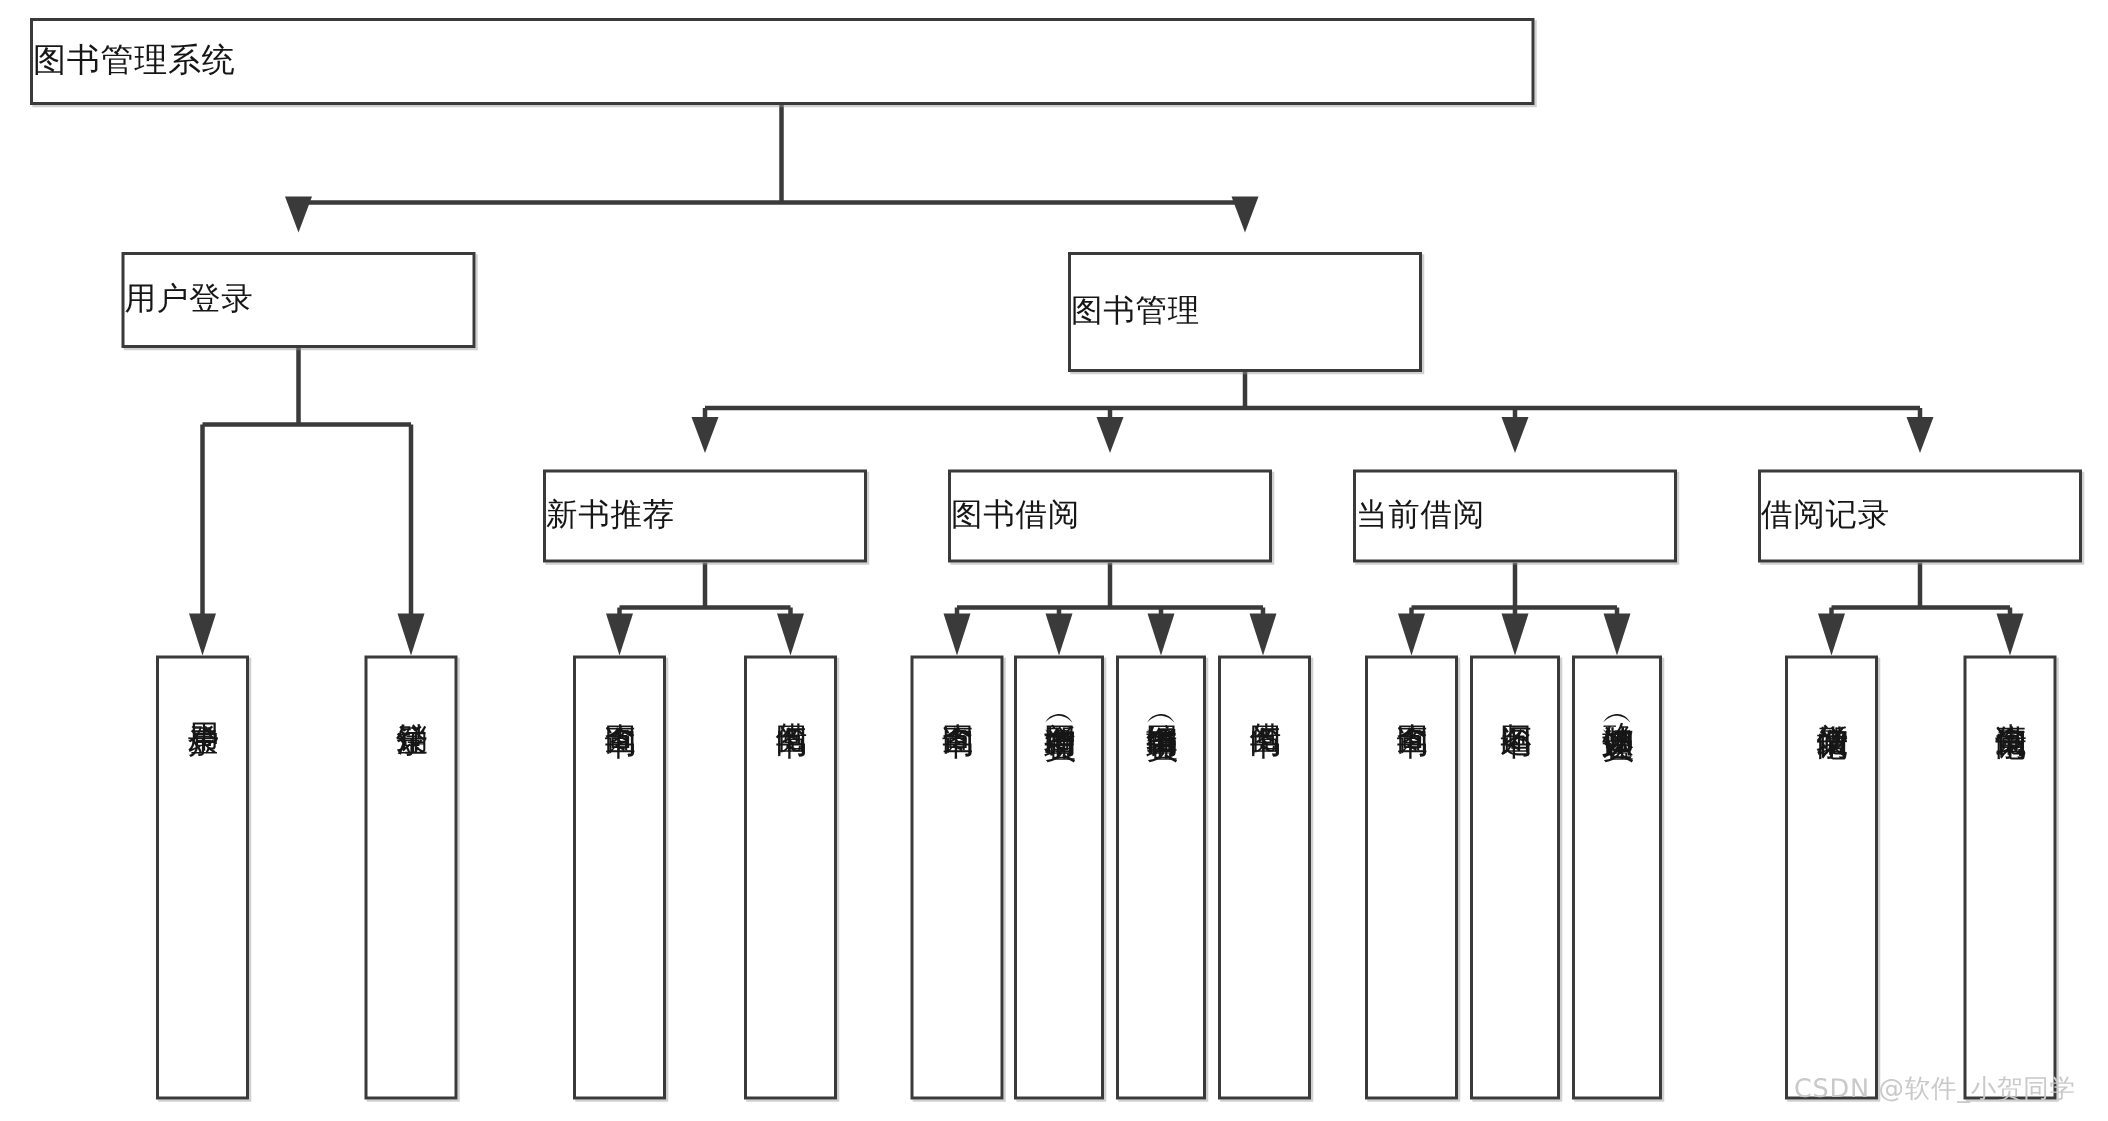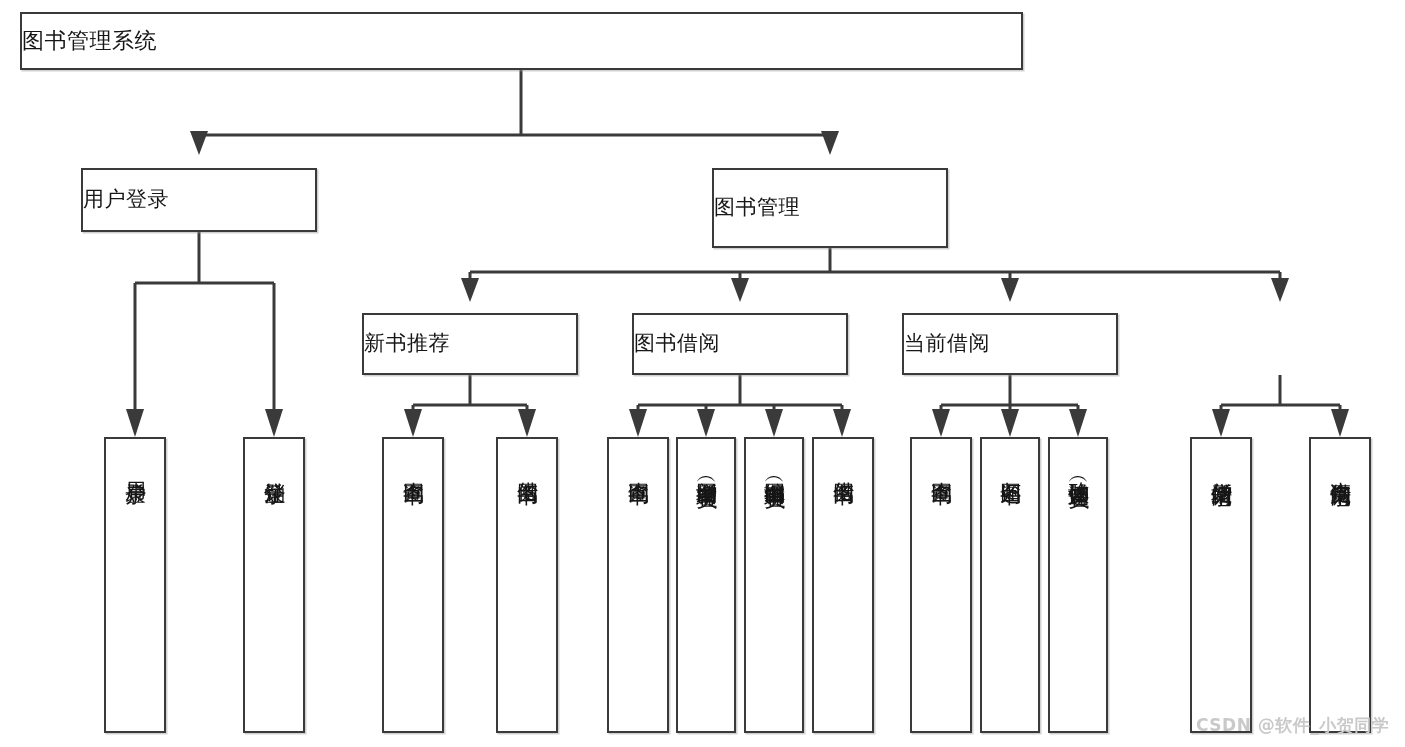--- a/index.html
+++ b/index.html
@@ -160,20 +160,23 @@
 
   <div class="node" style="left:362px; top:313px; width:216px; height:62px;">
     <span class="label">新书推荐</span>
   </div>
   <div class="node" style="left:902px; top:313px; width:216px; height:62px;">
     <span class="label">当前借阅</span>
   </div>
   <div class="node" style="left:632px; top:313px; width:216px; height:62px;">
     <span class="label">图书借阅</span>
   </div>
+  <div class="node" style="left:1172px; top:313px; width:216px; height:62px;">
+    <span class="label">借阅记录</span>
+  </div>
 
   <div class="node vert" style="left:104px; top:437px; width:62px; height:296px;">
     <span class="label">用户登录</span>
   </div>
   <div class="node vert" style="left:243px; top:437px; width:62px; height:296px;">
     <span class="label">注销登录</span>
   </div>
 
   <div class="node vert" style="left:382px; top:437px; width:62px; height:296px;">
     <span class="label">查询图书</span>
@@ -205,15 +208,15 @@
     <span class="label">确认归还（管理员）</span>
   </div>
 
   <div class="node vert" style="left:1190px; top:437px; width:62px; height:296px;">
     <span class="label">新增借阅记录</span>
   </div>
   <div class="node vert" style="left:1309px; top:437px; width:62px; height:296px;">
     <span class="label">查询借阅记录</span>
   </div>
 
-  <div class="watermark" style="left:1196px; top:714px;font-weight:bold;">CSDN @软件_小贺同学</div>
+  <div class="watermark" style="left:1196px; top:714px;">CSDN @软件_小贺同学</div>
 
 </div>
 
 </body></html>

